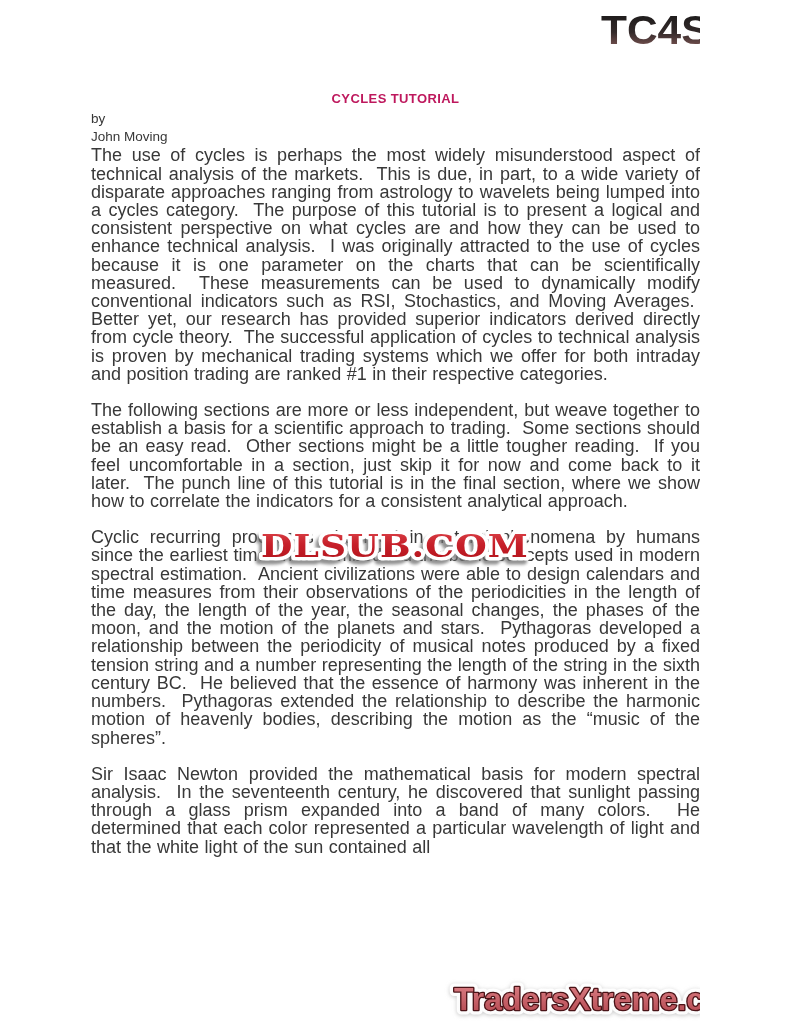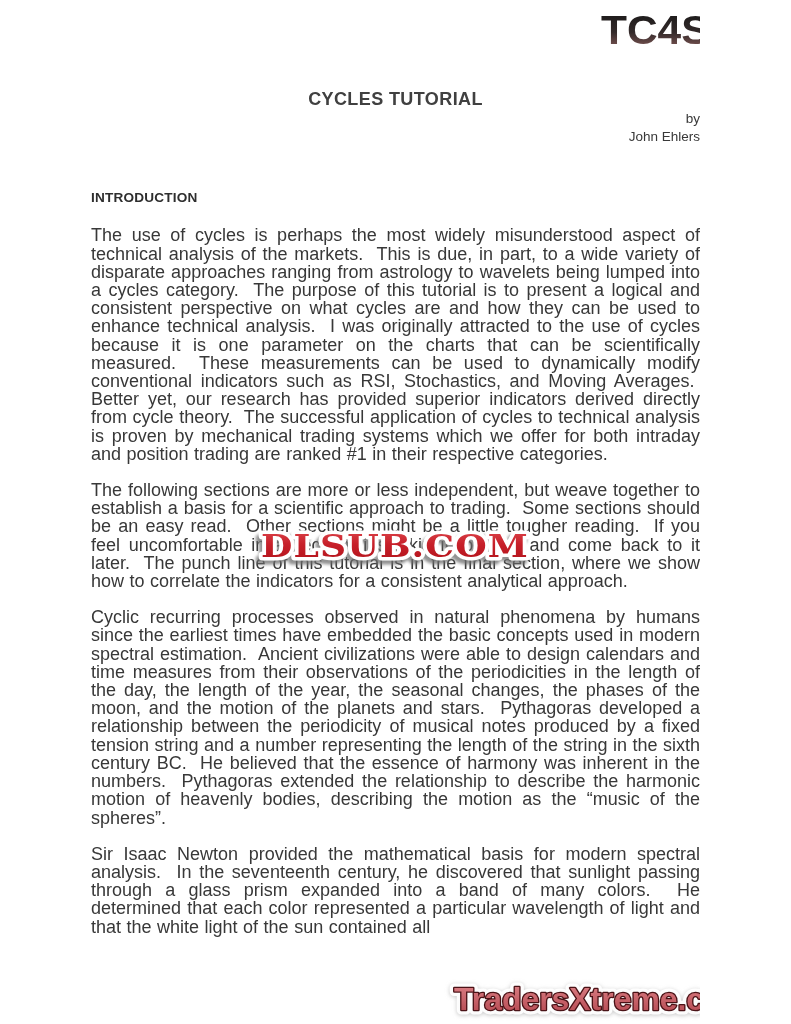--- a/index.html
+++ b/index.html
@@ -28,31 +28,31 @@
   
   .content {
     position: absolute;
     left: 91px;
     top: 0;
     width: 609px;
     color: #383838;
   }
   .doc-title {
     margin: 88px 0 0 0;
-    font-size: 18px;
+    font-size: 13px;
     line-height: 22px;
     font-weight: bold;
     letter-spacing: 0.4px;
     text-align: center;
-    color: #404040;
+    color: #be185d;
   }
   .byline, .author {
     font-size: 13.5px;
     line-height: 18.2px;
-    text-align: right;
+    text-align: left;
   }
   .section-heading {
     margin: 44px 0 20px 0;
     font-size: 13.6px;
     line-height: 16px;
     font-weight: bold;
     letter-spacing: 0.2px;
     color: #2e2e2e;
   }
   .content p {
@@ -97,23 +97,22 @@
           <stop offset="1" stop-color="#8f605e"></stop>
         </linearGradient>
       </defs>
       <text x="95" y="37" text-anchor="middle" font-family="Liberation Sans, sans-serif" font-weight="bold" font-size="40" textLength="184" lengthAdjust="spacingAndGlyphs" fill="url(#gradLogo)">TC4S.net</text>
     </svg>
   </div>
 
   <div class="content">
     <h1 class="doc-title">CYCLES TUTORIAL</h1>
     <div class="byline">by</div>
-    <div class="author">John Ehlers</div>
+    <div class="author">John Moving</div>
 
-    <h2 class="section-heading">INTRODUCTION</h2>
     <p>The use of cycles is perhaps the most widely misunderstood aspect of technical analysis of the markets.&nbsp; This is due, in part, to a wide variety of disparate approaches ranging from astrology to wavelets being lumped into a cycles category.&nbsp; The purpose of this tutorial is to present a logical and consistent perspective on what cycles are and how they can be used to enhance technical analysis.&nbsp; I was originally attracted to the use of cycles because it is one parameter on the charts that can be scientifically measured.&nbsp; These measurements can be used to dynamically modify conventional indicators such as RSI, Stochastics, and Moving Averages.&nbsp; Better yet, our research has provided superior indicators derived directly from cycle theory.&nbsp; The successful application of cycles to technical analysis is proven by mechanical trading systems which we offer for both intraday and position trading are ranked #1 in their respective categories.</p>
     <p>The following sections are more or less independent, but weave together to establish a basis for a scientific approach to trading.&nbsp; Some sections should be an easy read.&nbsp; Other sections might be a little tougher reading.&nbsp; If you feel uncomfortable in a section, just skip it for now and come back to it later.&nbsp; The punch line of this tutorial is in the final section, where we show how to correlate the indicators for a consistent analytical approach.</p>
 
     <p>Cyclic recurring processes observed in natural phenomena by humans since the earliest times have embedded the basic concepts used in modern spectral estimation.&nbsp; Ancient civilizations were able to design calendars and time measures from their observations of the periodicities in the length of the day, the length of the year, the seasonal changes, the phases of the moon, and the motion of the planets and stars.&nbsp; Pythagoras developed a relationship between the periodicity of musical notes produced by a fixed tension string and a number representing the length of the string in the sixth century BC.&nbsp; He believed that the essence of harmony was inherent in the numbers.&nbsp; Pythagoras extended the relationship to describe the harmonic motion of heavenly bodies, describing the motion as the “music of the spheres”.</p>
     <p>Sir Isaac Newton provided the mathematical basis for modern spectral analysis.&nbsp; In the seventeenth century, he discovered that sunlight passing through a glass prism expanded into a band of many colors.&nbsp; He determined that each color represented a particular wavelength of light and that the white light of the sun contained all</p>
   </div>
 
   <div class="wm-middle">
     <svg width="292" height="48" viewBox="0 0 292 48">
       <defs>

